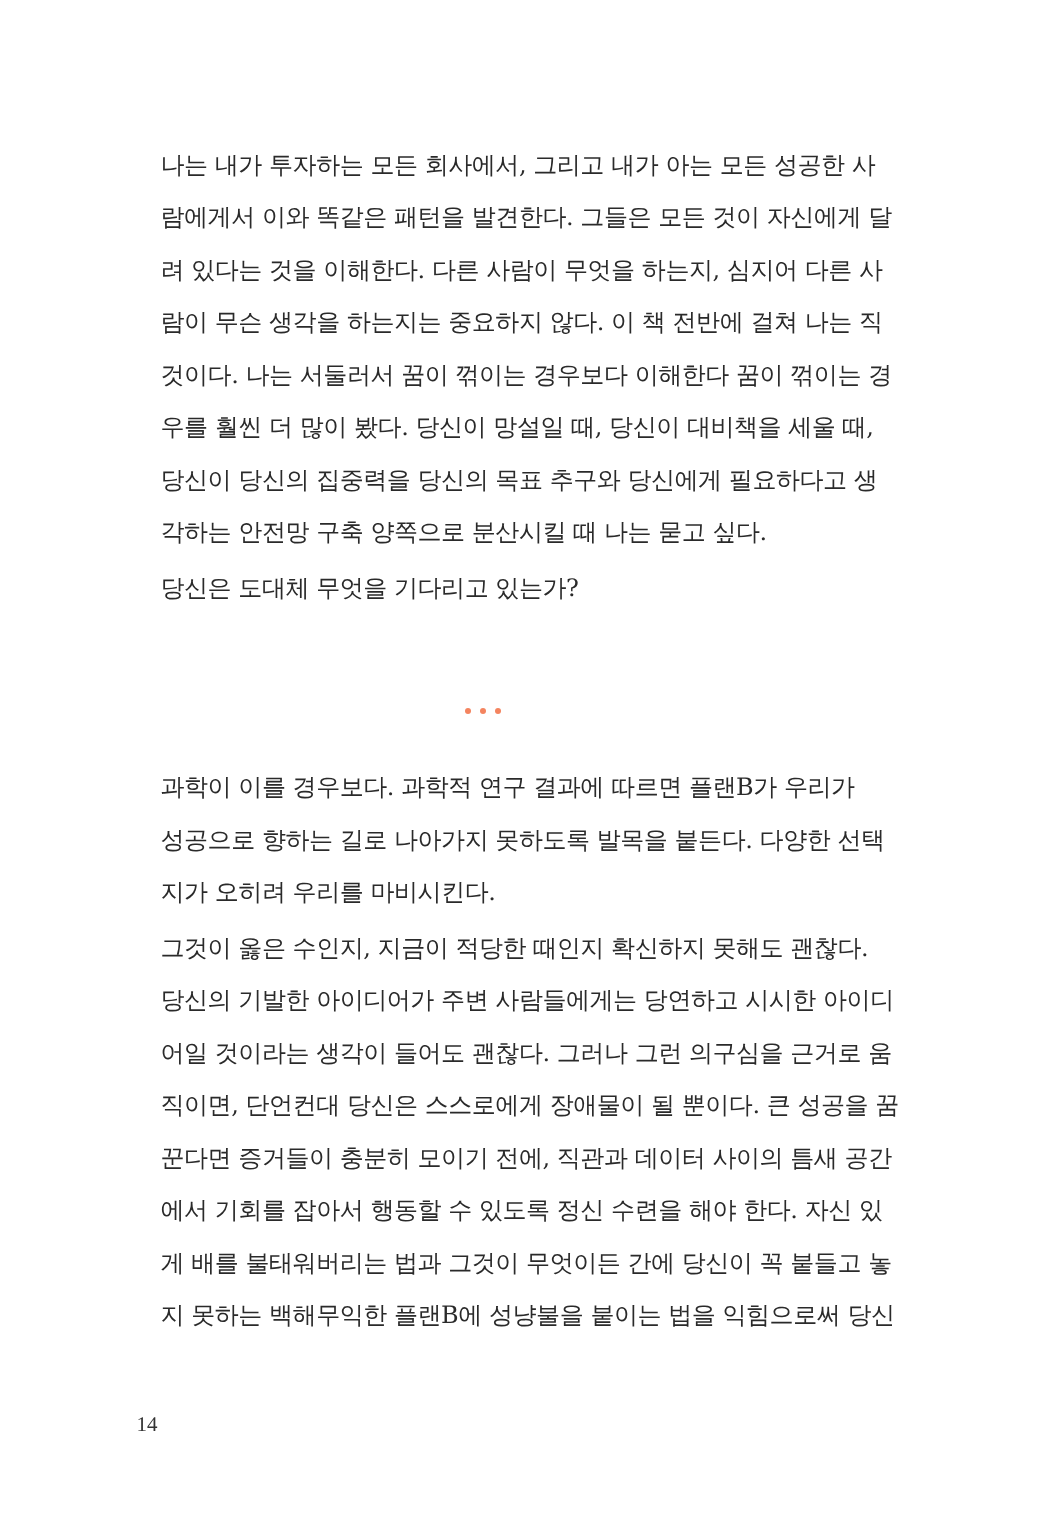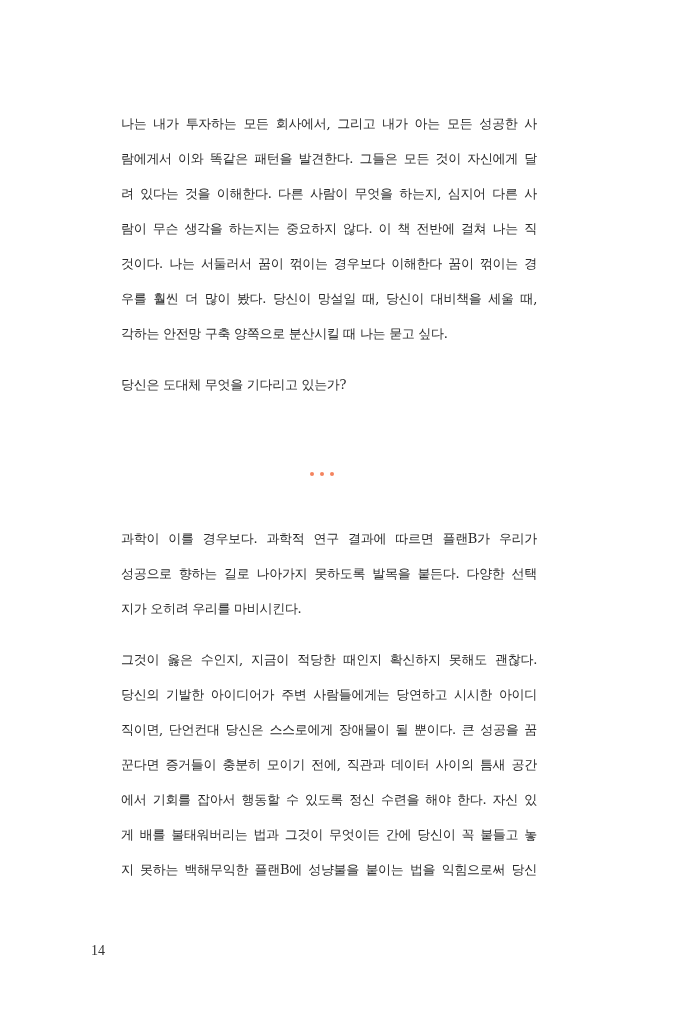--- a/index.html
+++ b/index.html
@@ -15,22 +15,22 @@
       font-family: "DejaVu Serif", "Liberation Serif", serif;
       color: #2a2a2a;
     }
     .page {
       position: absolute;
       left: 91px;
       top: 90px;
       width: 462px;
     }
     .para {
-      margin: 16px;
-      font-size: 13px;
+      margin: 2px;
+      font-size: 16px;
       line-height: 35px;
       letter-spacing: -0.3px;
       text-align: justify;
       word-break: keep-all;
     }
     .para.indent {
       text-indent: 14px;
     }
     .line {
       display: block;
@@ -78,20 +78,21 @@
 
 <div class="page">
 
   <p class="para indent">
     <span class="line">나는 내가 투자하는 모든 회사에서, 그리고 내가 아는 모든 성공한 사</span>
     <span class="line">람에게서 이와 똑같은 패턴을 발견한다. 그들은 모든 것이 자신에게 달</span>
     <span class="line">려 있다는 것을 이해한다. 다른 사람이 무엇을 하는지, 심지어 다른 사</span>
     <span class="line">람이 무슨 생각을 하는지는 중요하지 않다. 이 책 전반에 걸쳐 나는 직</span>
     <span class="line">것이다. 나는 서둘러서 꿈이 꺾이는 경우보다 이해한다 꿈이 꺾이는 경</span>
     <span class="line">우를 훨씬 더 많이 봤다. 당신이 망설일 때, 당신이 대비책을 세울 때,</span>
+    <span class="line">당신이 당신의 집중력을 당신의 목표 추구와 당신에게 필요하다고 생</span>
     <span class="line last">각하는 안전망 구축 양쪽으로 분산시킬 때 나는 묻고 싶다.</span>
   </p>
 
   <p class="para indent">
     <span class="line last">당신은 도대체 무엇을 기다리고 있는가?</span>
   </p>
 
   <div class="divider">
     <span class="dot"></span>
     <span class="dot"></span>
@@ -102,20 +103,21 @@
 
     <p class="para indent">
       <span class="line">과학이 이를 경우보다. 과학적 연구 결과에 따르면 플랜B가 우리가</span>
       <span class="line">성공으로 향하는 길로 나아가지 못하도록 발목을 붙든다. 다양한 선택</span>
       <span class="line last">지가 오히려 우리를 마비시킨다.</span>
     </p>
 
     <p class="para indent">
       <span class="line">그것이 옳은 수인지, 지금이 적당한 때인지 확신하지 못해도 괜찮다.</span>
       <span class="line">당신의 기발한 아이디어가 주변 사람들에게는 당연하고 시시한 아이디</span>
+      <span class="line">어일 것이라는 생각이 들어도 괜찮다. 그러나 그런 의구심을 근거로 움</span>
       <span class="line">직이면, 단언컨대 당신은 스스로에게 장애물이 될 뿐이다. 큰 성공을 꿈</span>
       <span class="line">꾼다면 증거들이 충분히 모이기 전에, 직관과 데이터 사이의 틈새 공간</span>
       <span class="line">에서 기회를 잡아서 행동할 수 있도록 정신 수련을 해야 한다. 자신 있</span>
       <span class="line">게 배를 불태워버리는 법과 그것이 무엇이든 간에 당신이 꼭 붙들고 놓</span>
       <span class="line">지 못하는 백해무익한 플랜B에 성냥불을 붙이는 법을 익힘으로써 당신</span>
     </p>
   </div>
 
 </div>
 

